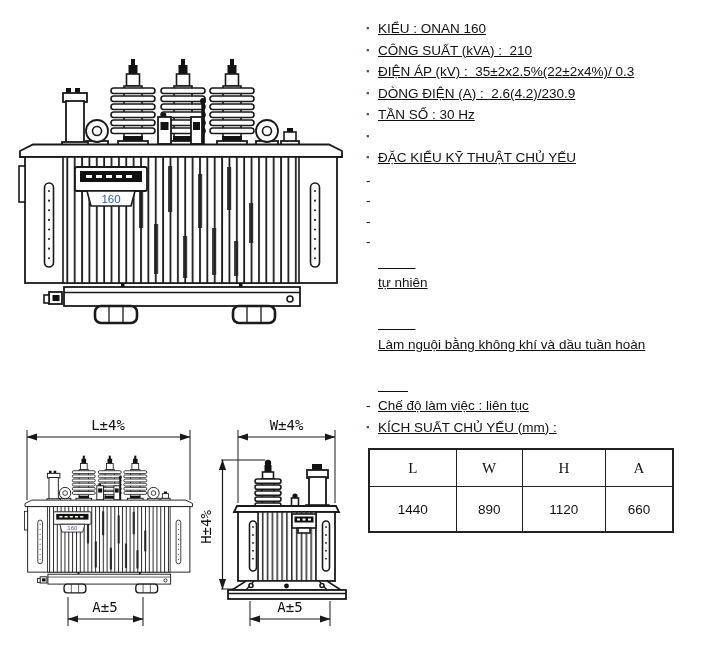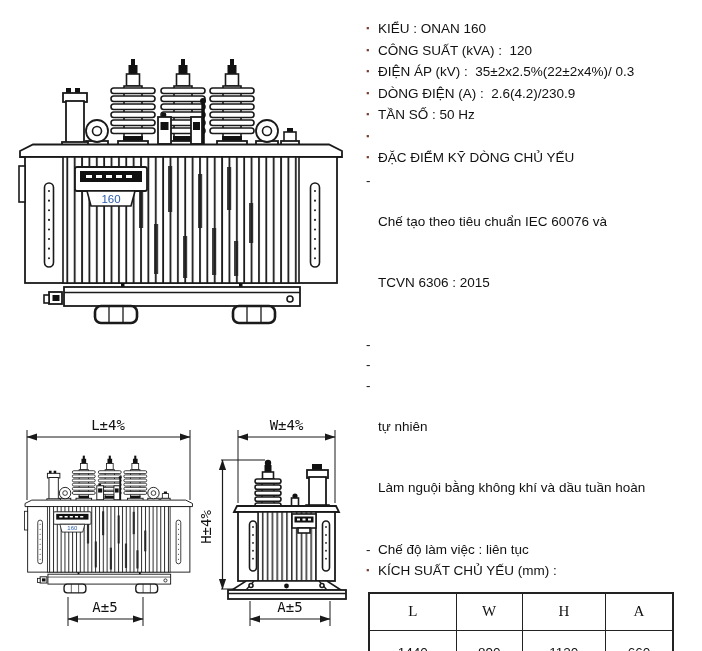--- a/index.html
+++ b/index.html
@@ -16,21 +16,21 @@
   .cad{font-family:"DejaVu Sans Mono",monospace;font-size:14px;fill:#111;}
   .np{font-family:"Liberation Sans",sans-serif;font-size:11.5px;fill:#2a5caa;}
   
   .rc{position:absolute;left:360px;top:0;width:342px;box-sizing:border-box;
       padding:18px 0 0 6px;font-size:13.5px;}
   .ln{display:flex;align-items:flex-start;line-height:21.5px;}
   .feat .ln{line-height:20.5px;}
   .blt{flex:none;width:12px;}
   .star .blt{color:#7a3a2c;font-size:9px;line-height:inherit;}
   .dash .blt{color:#111;}
-  .txt{white-space:pre-wrap;}
+  .txt{white-space:pre-wrap;text-decoration:underline;}
   .txt span{display:block;}
   .mt2{margin-top:2px;}
   table.dims{border-collapse:collapse;border:2px solid #222;width:306px;margin:10px 0 0 2px;}
   table.dims td{border:1.5px solid #222;text-align:center;}
   table.dims .hrow td{height:34px;font-family:"Liberation Serif",serif;font-size:15px;}
   table.dims .vrow td{height:42px;font-size:13.5px;}
 </style>
 </head>
 <body>
 
@@ -232,49 +232,45 @@
   </svg>
 
   <div class="rc">
 
     <div class="ln star">
       <span class="blt">▪</span>
       <span class="txt">KIỂU : ONAN 160</span>
     </div>
     <div class="ln star">
       <span class="blt">▪</span>
-      <span class="txt">CÔNG SUẤT (kVA) :  120</span>
+      <span class="txt">CÔNG SUẤT (kVA) :  210</span>
     </div>
     <div class="ln star">
       <span class="blt">▪</span>
       <span class="txt">ĐIỆN ÁP (kV) :  35±2x2.5%(22±2x4%)/ 0.3</span>
     </div>
     <div class="ln star">
       <span class="blt">▪</span>
       <span class="txt">DÒNG ĐIỆN (A) :  2.6(4.2)/230.9</span>
     </div>
     <div class="ln star">
       <span class="blt">▪</span>
-      <span class="txt">TẦN SỐ : 50 Hz</span>
-    </div>
-    <div class="ln star">
-      <span class="blt">▪</span>
-    </div>
-    <div class="ln star">
-      <span class="blt">▪</span>
-      <span class="txt">ĐẶC ĐIỂM KỸ DÒNG CHỦ YẾU</span>
+      <span class="txt">TẦN SỐ : 30 Hz</span>
+    </div>
+    <div class="ln star">
+      <span class="blt">▪</span>
+    </div>
+    <div class="ln star">
+      <span class="blt">▪</span>
+      <span class="txt">ĐẶC KIỂU KỸ THUẬT CHỦ YẾU</span>
     </div>
 
     <div class="feat">
       <div class="ln dash mt2">
         <span class="blt">-</span>
-        <div class="txt">
-          <span>Chế tạo theo tiêu chuẩn IEC 60076 và</span>
-          <span>TCVN 6306 : 2015</span>
-        </div>
       </div>
       <div class="ln dash">
         <span class="blt">-</span>
       </div>
       <div class="ln dash">
         <span class="blt">-</span>
       </div>
       <div class="ln dash">
         <span class="blt">-</span>
         <div class="txt">

